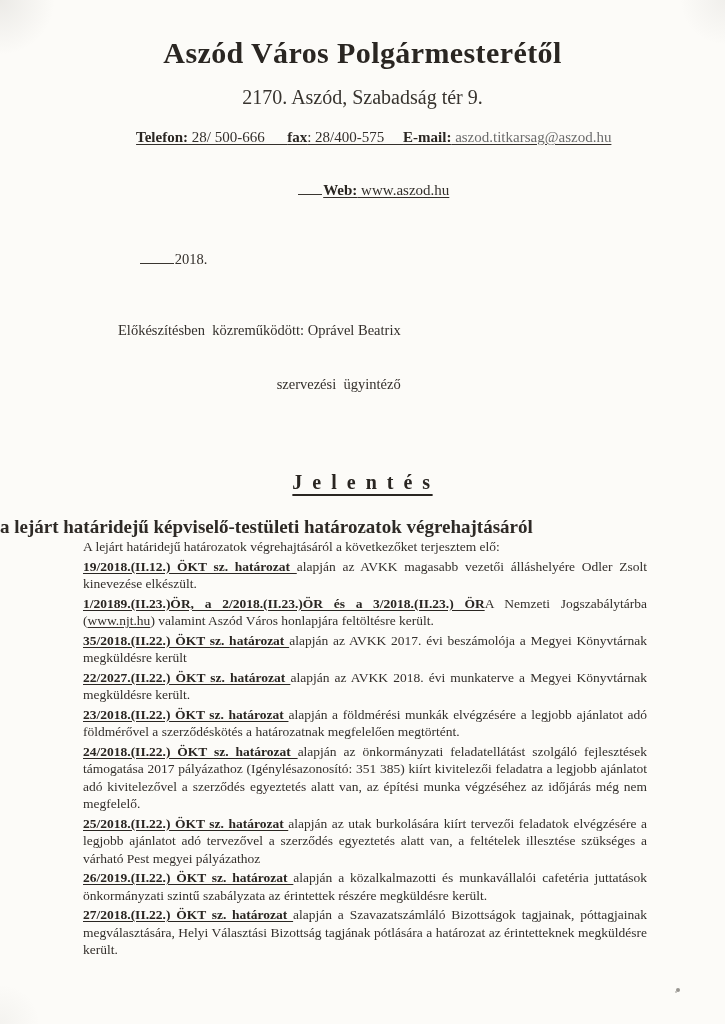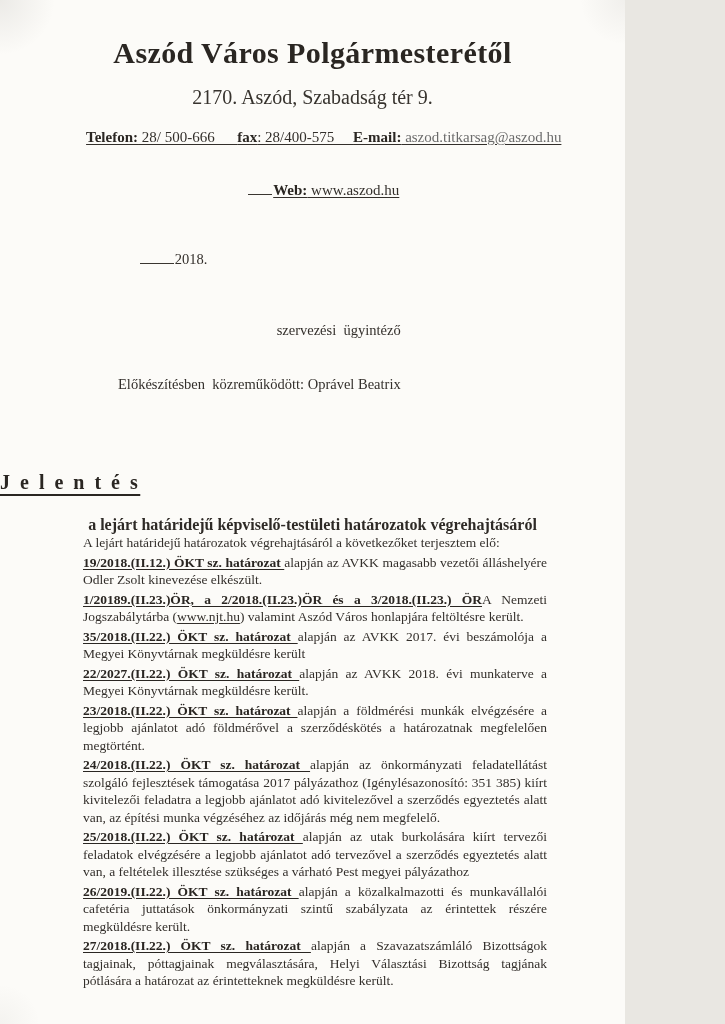--- a/index.html
+++ b/index.html
@@ -3,21 +3,21 @@
 <meta charset="utf-8">
 <style>
   html,body{margin:0;padding:0;}
   body{
     width:725px;height:1024px;
     font-family:"Liberation Serif", serif;
     background:#e9e7e2;
   }
   .page{
     position:relative;
-    width:625px;height:1024px;
+    width:725px;height:1024px;
     overflow:hidden;
     color:#332f2b;
     background:
       radial-gradient(circle at 0% 0%, rgba(90,85,78,.10), rgba(90,85,78,0) 55px),
       radial-gradient(circle at 100% 0%, rgba(90,85,78,.07), rgba(90,85,78,0) 45px),
       radial-gradient(circle at 0% 100%, rgba(90,85,78,.05), rgba(90,85,78,0) 40px),
       #fcfbf8;
   }
   
   .letterhead{ text-align:center; padding-top:36px; }
@@ -39,28 +39,28 @@
     margin-top:17px; padding:0 85px 0 118px;
     font-size:14.5px; white-space:pre-wrap;flex-direction:column;
   }
   .date-blank{
     display:inline-block; width:34px; height:13px;
     border-bottom:1.4px solid #3a3631; margin-right:1px;
   }
   .prepared{ text-align:right; line-height:18px; }
   
   .report-title{
-    margin-top:42px; 
+    margin-top:42px; text-align:center;
     font-size:20px; font-weight:bold; letter-spacing:2.5px;
     text-decoration:underline; text-underline-offset:5px;
     color:#2a2622;
   }
   .report-subtitle{
-    margin-top:22px; text-align:center;
-    font-size:16px; font-weight:bold; color:#2e2a26;
+    margin-top:22px; 
+    font-size:19px; font-weight:bold; color:#2e2a26;
   }
   
   .body-col{
     padding:0 78px 0 83px;
     font-size:13.5px; line-height:17.5px;
     text-align:justify;
   }
   .salutation{ margin-top:33px; font-weight:bold; }
   .intro{ margin:0; }
   p.entry{ margin:2px 0 0 0; }
@@ -90,22 +90,22 @@
     <div class="web-line">
       <span class="lead-rule"></span><span class="web-inner"><span class="fb">Web:</span><span> www.aszod.hu</span></span>
     </div>
   </header>
 
   <div class="meta-row">
     <div class="date-field">
       <span class="date-blank"></span><span>2018.</span>
     </div>
     <div class="prepared">
+      <div>Előkészítésben  közreműködött: Oprável Beatrix</div>
       <div>szervezési  ügyintéző</div>
-      <div>Előkészítésben  közreműködött: Oprável Beatrix</div>
     </div>
   </div>
 
   <div class="report-title">J e l e n t é s</div>
   <div class="report-subtitle">a lejárt határidejű képviselő-testületi határozatok végrehajtásáról</div>
 
   <div class="body-col">
     <div class="intro">A lejárt határidejű határozatok végrehajtásáról a következőket terjesztem elő:</div>
     <div>
         <p class="entry"><span class="fb fu">19/2018.(II.12.) ÖKT sz. határozat </span><span>alapján az AVKK magasabb vezetői álláshelyére Odler Zsolt kinevezése elkészült.</span></p>

